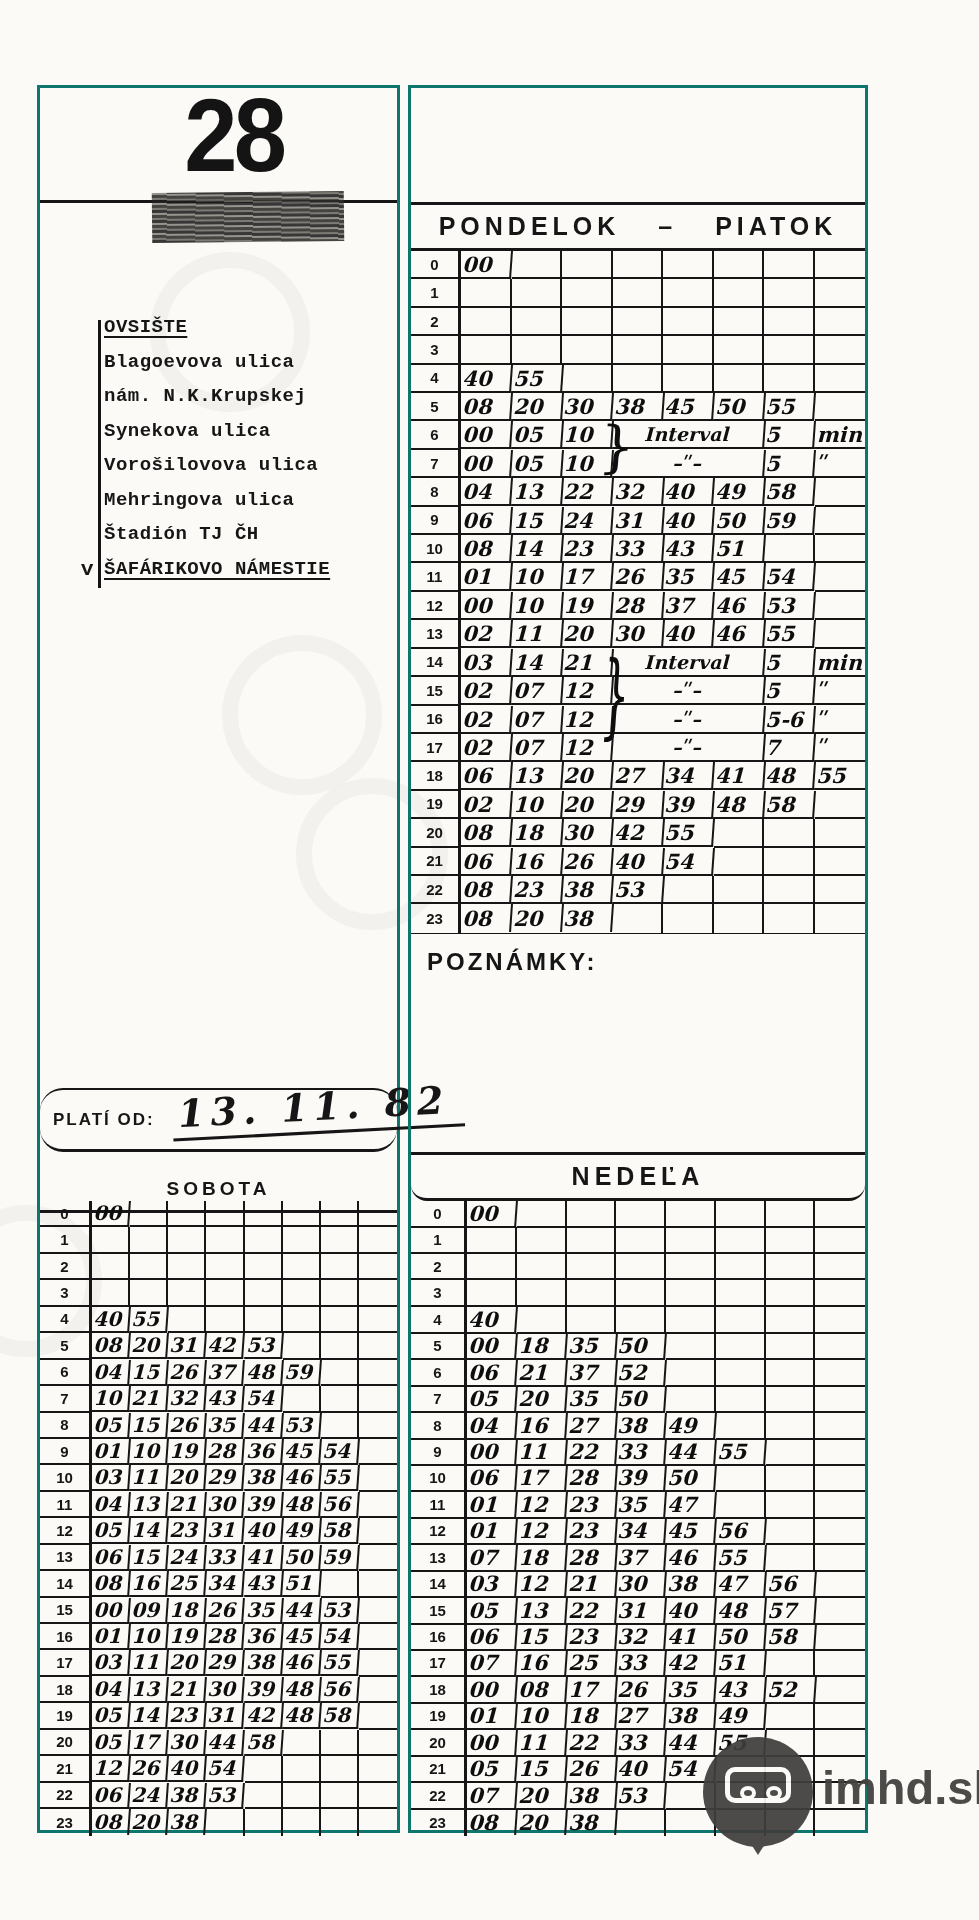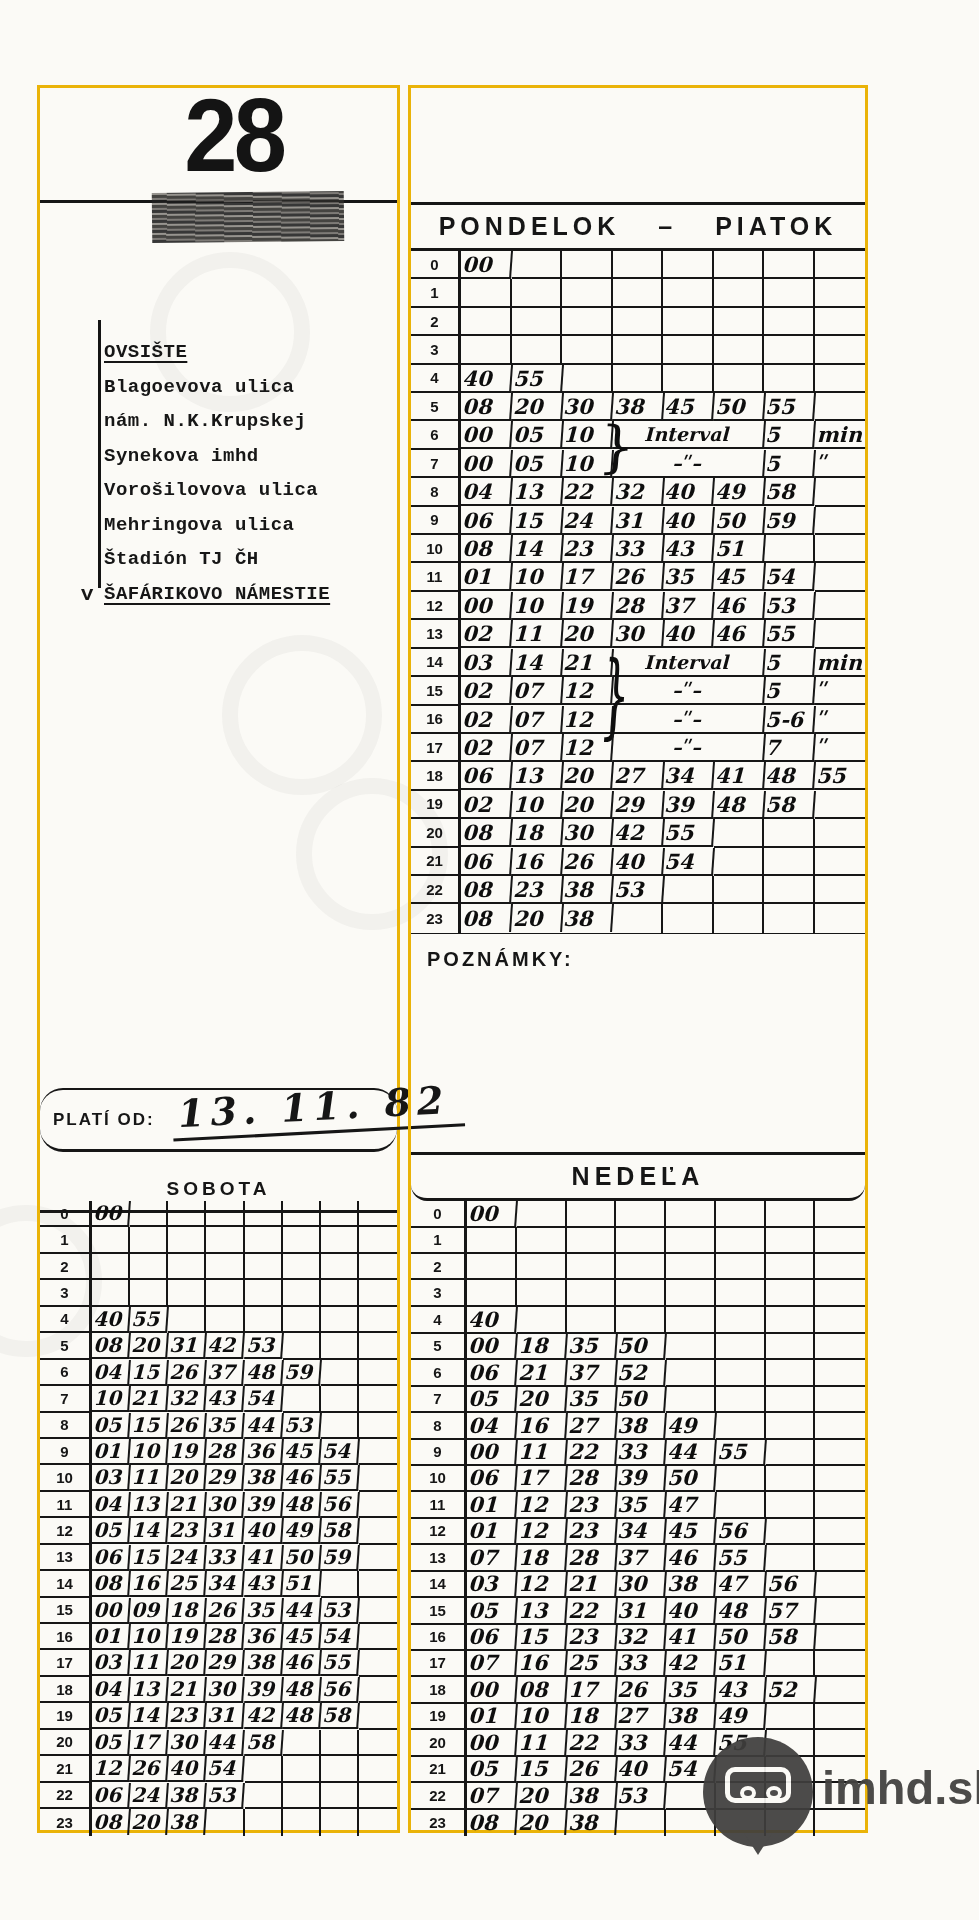--- a/index.html
+++ b/index.html
@@ -1,50 +1,50 @@
 <!DOCTYPE html>
 <html><head>
 <meta charset="utf-8">
 <style>
   html,body{margin:0;padding:0;background:#e9e7e2;}
   .page{position:relative;width:979px;height:1920px;background:#fbfaf6;overflow:hidden;
         font-family:"Liberation Sans",sans-serif;color:#161616;}
-  .panel{position:absolute;border:3px solid #eab308;box-sizing:border-box;}
+  .panel{position:absolute;border:3px solid #0f766e;box-sizing:border-box;}
   #left-panel{left:37px;top:85px;width:363px;height:1748px;}
   #right-panel{left:408px;top:85px;width:460px;height:1748px;}
 
   
   #line-box{position:absolute;left:0;top:0;width:100%;height:115px;border-bottom:3px solid #161616;box-sizing:border-box;}
   #line-number{position:absolute;left:140px;top:-12px;font-size:104px;font-weight:900;
                letter-spacing:-4px;transform:scaleX(.92);color:#141414;}
   #smudge{position:absolute;left:112px;top:104px;width:192px;height:50px;transform:rotate(-.6deg);
           background:repeating-linear-gradient(2deg,#1d1d1d 0 3px,#6d6a66 3px 5px,#2c2b29 5px 8px,#8a8781 8px 10px);
           filter:blur(.4px);opacity:.88;}
   #route-line{position:absolute;left:58px;top:232px;width:2.5px;height:268px;background:#141414;}
   #stops{position:absolute;left:64px;top:222px;font-family:"Liberation Mono",monospace;
-         font-weight:bold;font-size:19px;line-height:34.5px;white-space:nowrap;letter-spacing:.5px;margin-top:25px;}
+         font-weight:bold;font-size:19px;line-height:34.5px;white-space:nowrap;letter-spacing:.5px;}
   .stop-origin,.stop-terminal{text-decoration:underline;text-decoration-thickness:2px;text-underline-offset:4px;}
   .stop-terminal-row{position:relative;}
   .term-arrow{position:absolute;left:-22px;top:2px;font-size:17px;font-weight:bold;transform:scaleX(1.2);}
   #plati-row{position:absolute;left:0;top:1000px;width:100%;height:64px;border-top:2px solid #161616;
              border-bottom:3px solid #161616;box-sizing:border-box;border-radius:23px;}
   #plati-label{position:absolute;left:13px;top:20px;font-size:17px;font-weight:bold;letter-spacing:2px;}
   #plati-value{position:absolute;left:132px;top:-6px;font-family:"DejaVu Serif",serif;font-style:italic;
                font-weight:bold;font-size:38px;letter-spacing:6px;transform:rotate(-3deg);
                border-bottom:3px solid #161616;padding:0 14px 2px 6px;white-space:nowrap;}
 
   
   #top-empty{position:absolute;left:0;top:0;width:100%;height:117px;border-bottom:3px solid #161616;box-sizing:border-box;}
   .day-band{position:absolute;left:0;width:100%;height:46px;border-bottom:3px solid #161616;box-sizing:border-box;
             display:flex;align-items:center;justify-content:center;font-size:25px;font-weight:bold;
             letter-spacing:5px;}
   #weekday-band{top:117px;word-spacing:26px;}
   #poznamky-box{position:absolute;left:0;top:845px;width:100%;height:222px;border-top:1px solid #161616;
                 border-bottom:3px solid #161616;box-sizing:border-box;}
-  #poznamky-label{position:absolute;left:16px;top:14px;font-size:20px;font-weight:bold;letter-spacing:3px;}
+  #poznamky-label{position:absolute;left:16px;top:14px;font-size:24px;font-weight:bold;letter-spacing:3px;}
   #nedela-band{top:1067px;border-radius:16px;}
   #sobota-band{position:absolute;left:0;top:1067px;width:100%;height:46px;border-bottom:3px solid #161616;
                box-sizing:border-box;display:flex;align-items:center;justify-content:center;
                font-size:19px;font-weight:bold;letter-spacing:4px;margin-top:12px;}
 
   
   .ttable{position:absolute;left:0;width:100%;}
   #weekday-table{top:163px;}
   #sobota-table{top:1113px;}
   #nedela-table{top:1113px;}
@@ -96,21 +96,21 @@
     <div id="line-box">
       <div id="line-number">28</div>
       <div id="smudge"></div>
     </div>
 
     <div id="route-line"></div>
     <div id="stops">
       <div class="stop-origin">OVSIŠTE</div>
       <div>Blagoevova ulica</div>
       <div>nám. N.K.Krupskej</div>
-      <div>Synekova imhd</div>
+      <div>Synekova ulica</div>
       <div>Vorošilovova ulica</div>
       <div>Mehringova ulica</div>
       <div>Štadión TJ ČH</div>
       <div class="stop-terminal-row">
         <span class="term-arrow">V</span>
         <span class="stop-terminal">ŠAFÁRIKOVO NÁMESTIE</span>
       </div>
     </div>
 
     <div id="plati-row">

